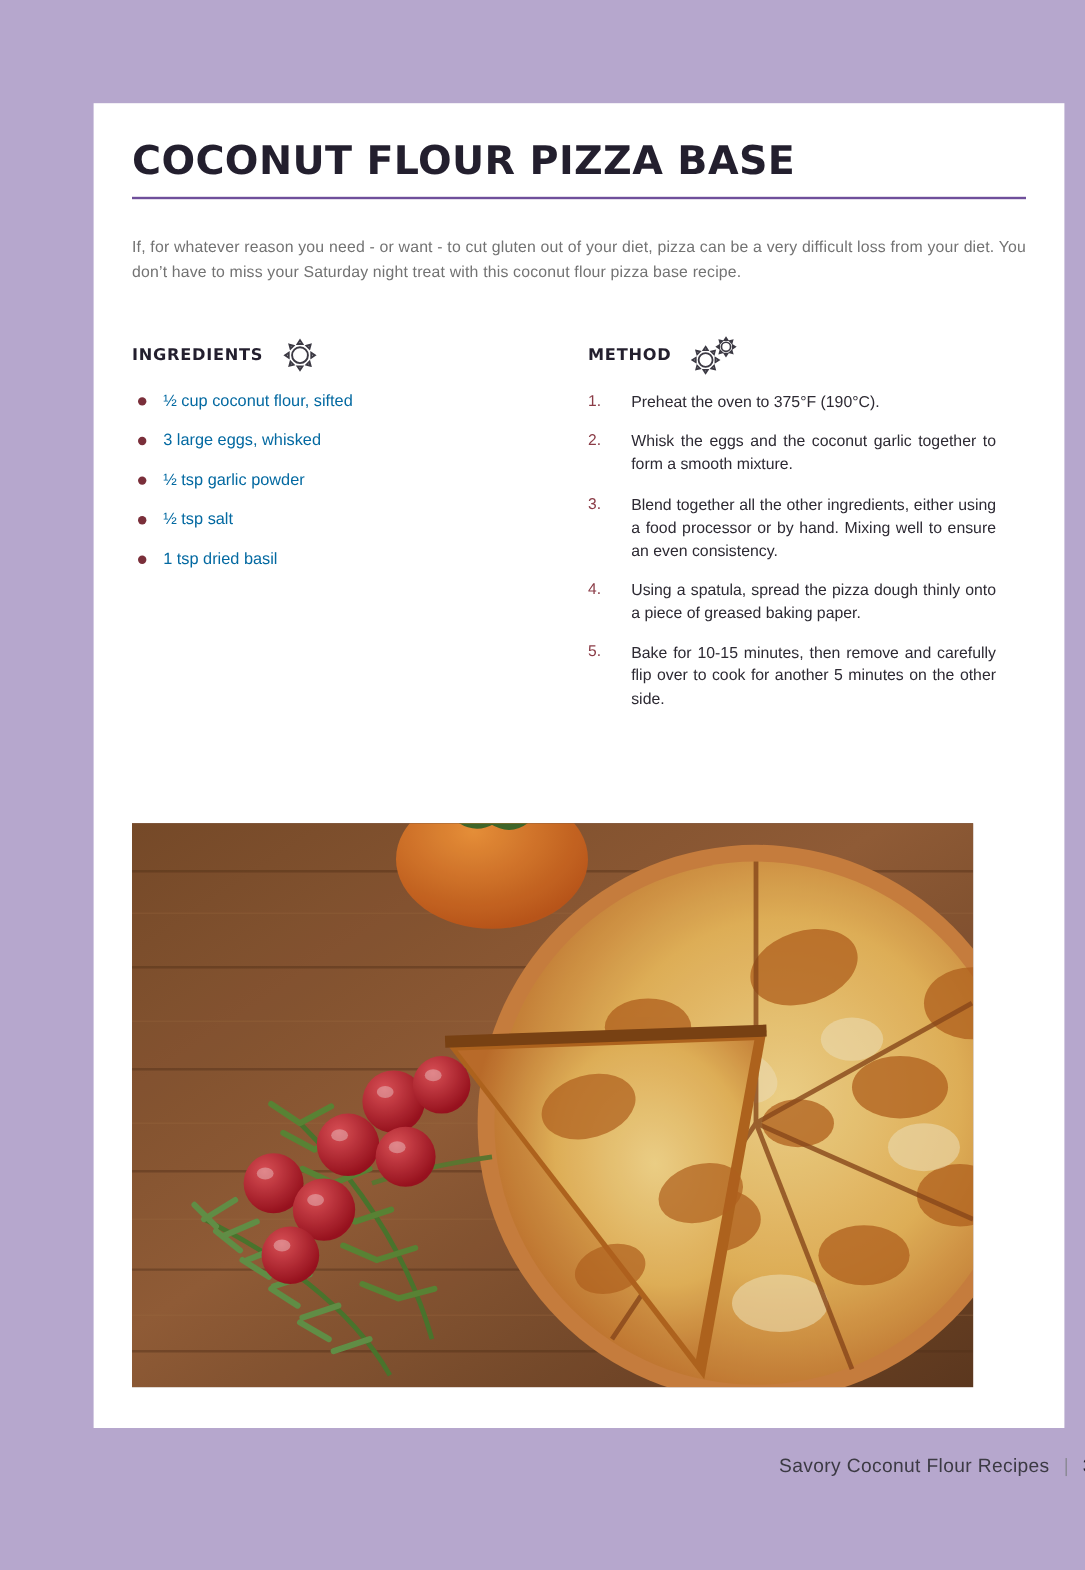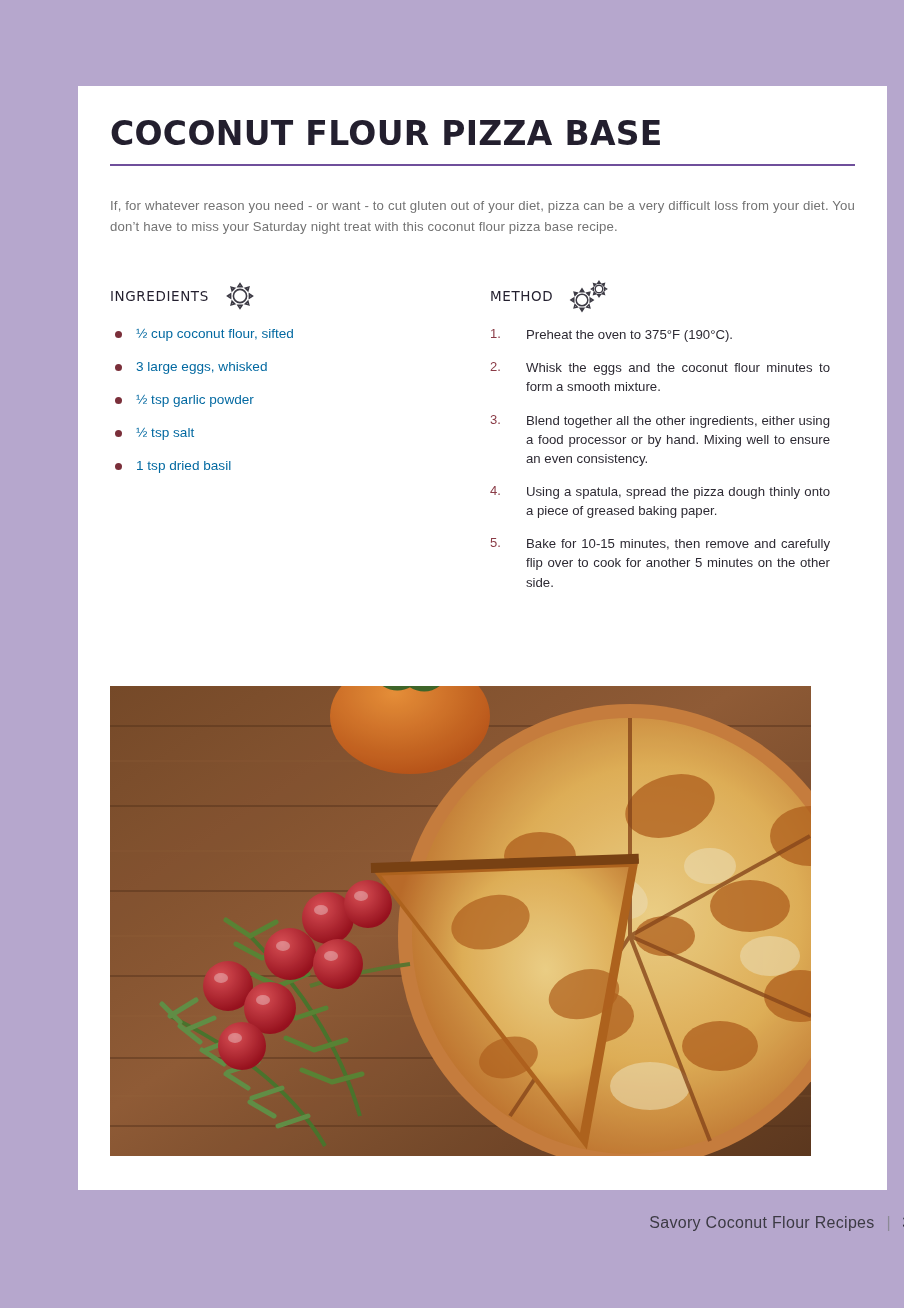--- a/index.html
+++ b/index.html
@@ -60,21 +60,21 @@
   .col-right { width: 340px; }
   .sec-head {
     display: flex;
     align-items: center;
     gap: 14px;
     margin-bottom: 14px;
   }
   .sec-title {
     font-family: "DejaVu Sans", sans-serif;
     font-size: 13.5px;
-    font-weight: normal;
+    font-weight: bold;
     letter-spacing: 0.6px;
     color: #231f2e;
   }
   .gear-wrap {
     position: relative;
     width: 46px;
     height: 30px;
   }
   .gear-wrap svg { position: absolute; }
   ul.ingredients {
@@ -221,21 +221,21 @@
           </span>
         </div>
 
         <ol class="method">
           <li>
             <span class="num">1.</span>
             <span>Preheat the oven to 375°F (190°C).</span>
           </li>
           <li>
             <span class="num">2.</span>
-            <span>Whisk the eggs and the coconut flour minutes to form a smooth mixture.</span>
+            <span>Whisk the eggs and the coconut garlic together to form a smooth mixture.</span>
           </li>
           <li>
             <span class="num">3.</span>
             <span>Blend together all the other ingredients, either using a food processor or by hand. Mixing well to ensure an even consistency.</span>
           </li>
           <li>
             <span class="num">4.</span>
             <span>Using a spatula, spread the pizza dough thinly onto a piece of greased baking paper.</span>
           </li>
           <li>

